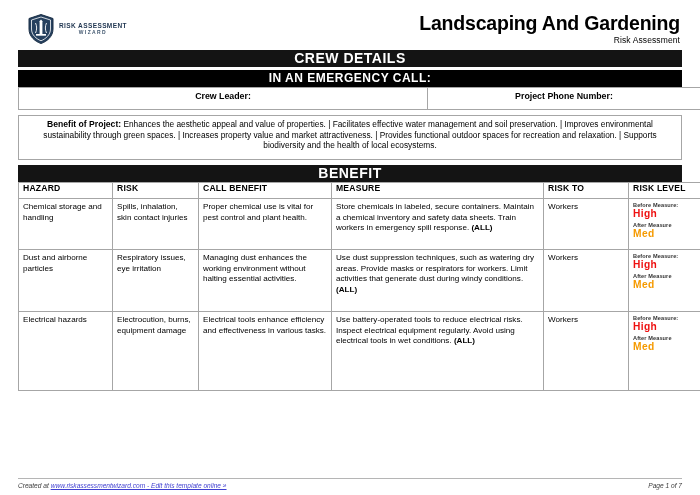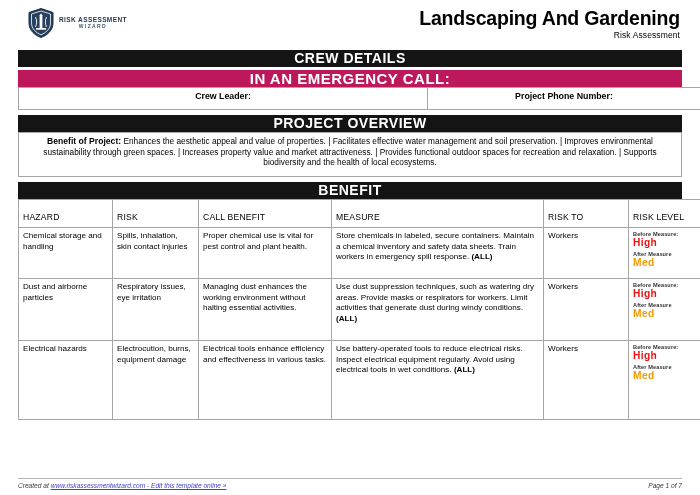--- a/index.html
+++ b/index.html
@@ -20,21 +20,21 @@
     position: relative;
     width: 700px;
     height: 495px;
     box-sizing: border-box;
     padding: 0 18px;
   }
 
   
   .doc-header {
     display: flex;
-    align-items: flex-start;
+    align-items: center;
     justify-content: space-between;
     height: 50px;
     padding-top: 8px;
     box-sizing: border-box;
   }
   .brand {
     display: flex;
     align-items: center;
     gap: 5px;
     padding-left: 10px;
@@ -85,23 +85,23 @@
     font-weight: bold;
     font-size: 14px;
     letter-spacing: 0.5px;
     line-height: 17px;
     height: 17px;
   }
   .bar-black {
     background: #141414;
   }
   .bar-red {
-    background: #be185d;
-    text-align: center;
-    font-size: 15px;
+    background: #000000;
+    text-align: center;
+    font-size: 12px;
   }
 
   
   .gtable {
     width: 100%;
     border-collapse: collapse;
     table-layout: fixed;
     font-size: 8.6px;
   }
   .gtable td, .gtable th {
@@ -137,25 +137,25 @@
     font-size: 8.1px;
   }
   .htable th, .htable td {
     border: 1px solid #a6a6a6;
     vertical-align: top;
     text-align: left;
     padding: 3px 4px;
     line-height: 1.3;
   }
   .htable th {
-    font-weight: normal;
+    font-weight: bold;
     font-size: 8.6px;
     letter-spacing: 0.2px;
     height: 13px;
-    padding-top: 12px;
+    padding-top: 0;
     padding-bottom: 2px;
   }
   .col-hazard    { width: 85px; }
   .col-risk      { width: 77px; margin-top: 12px; }
   .col-benefit   { width: 124px; }
   .col-measure   { width: 203px; }
   .col-riskto    { width: 76px; }
   .col-risklevel { width: 95px; }
 
   .row-1 td { height: 44px; }
@@ -250,21 +250,20 @@
       <td class="crew-leader-cell" style="width:264px">
         <span class="lbl">Project Phone Number:</span>
         <span></span>
       </td>
     </tr>
   </tbody>
     </table>
 
   <div style="height:5px"></div>
 
-  <div class="bar bar-black">PROJECT OVERVIEW</div>
 
   <table class="gtable">
     <tbody>
     <tr>
       <td class="benefit-cell" colspan="2">
         <span class="lbl">Benefit of Project:</span>
         <span>Enhances the aesthetic appeal and value of properties. | Facilitates effective water management and soil preservation. | Improves environmental sustainability through green spaces. | Increases property value and market attractiveness. | Provides functional outdoor spaces for recreation and relaxation. | Supports biodiversity and the health of local ecosystems.</span>
       </td>
     </tr>
   </tbody>

